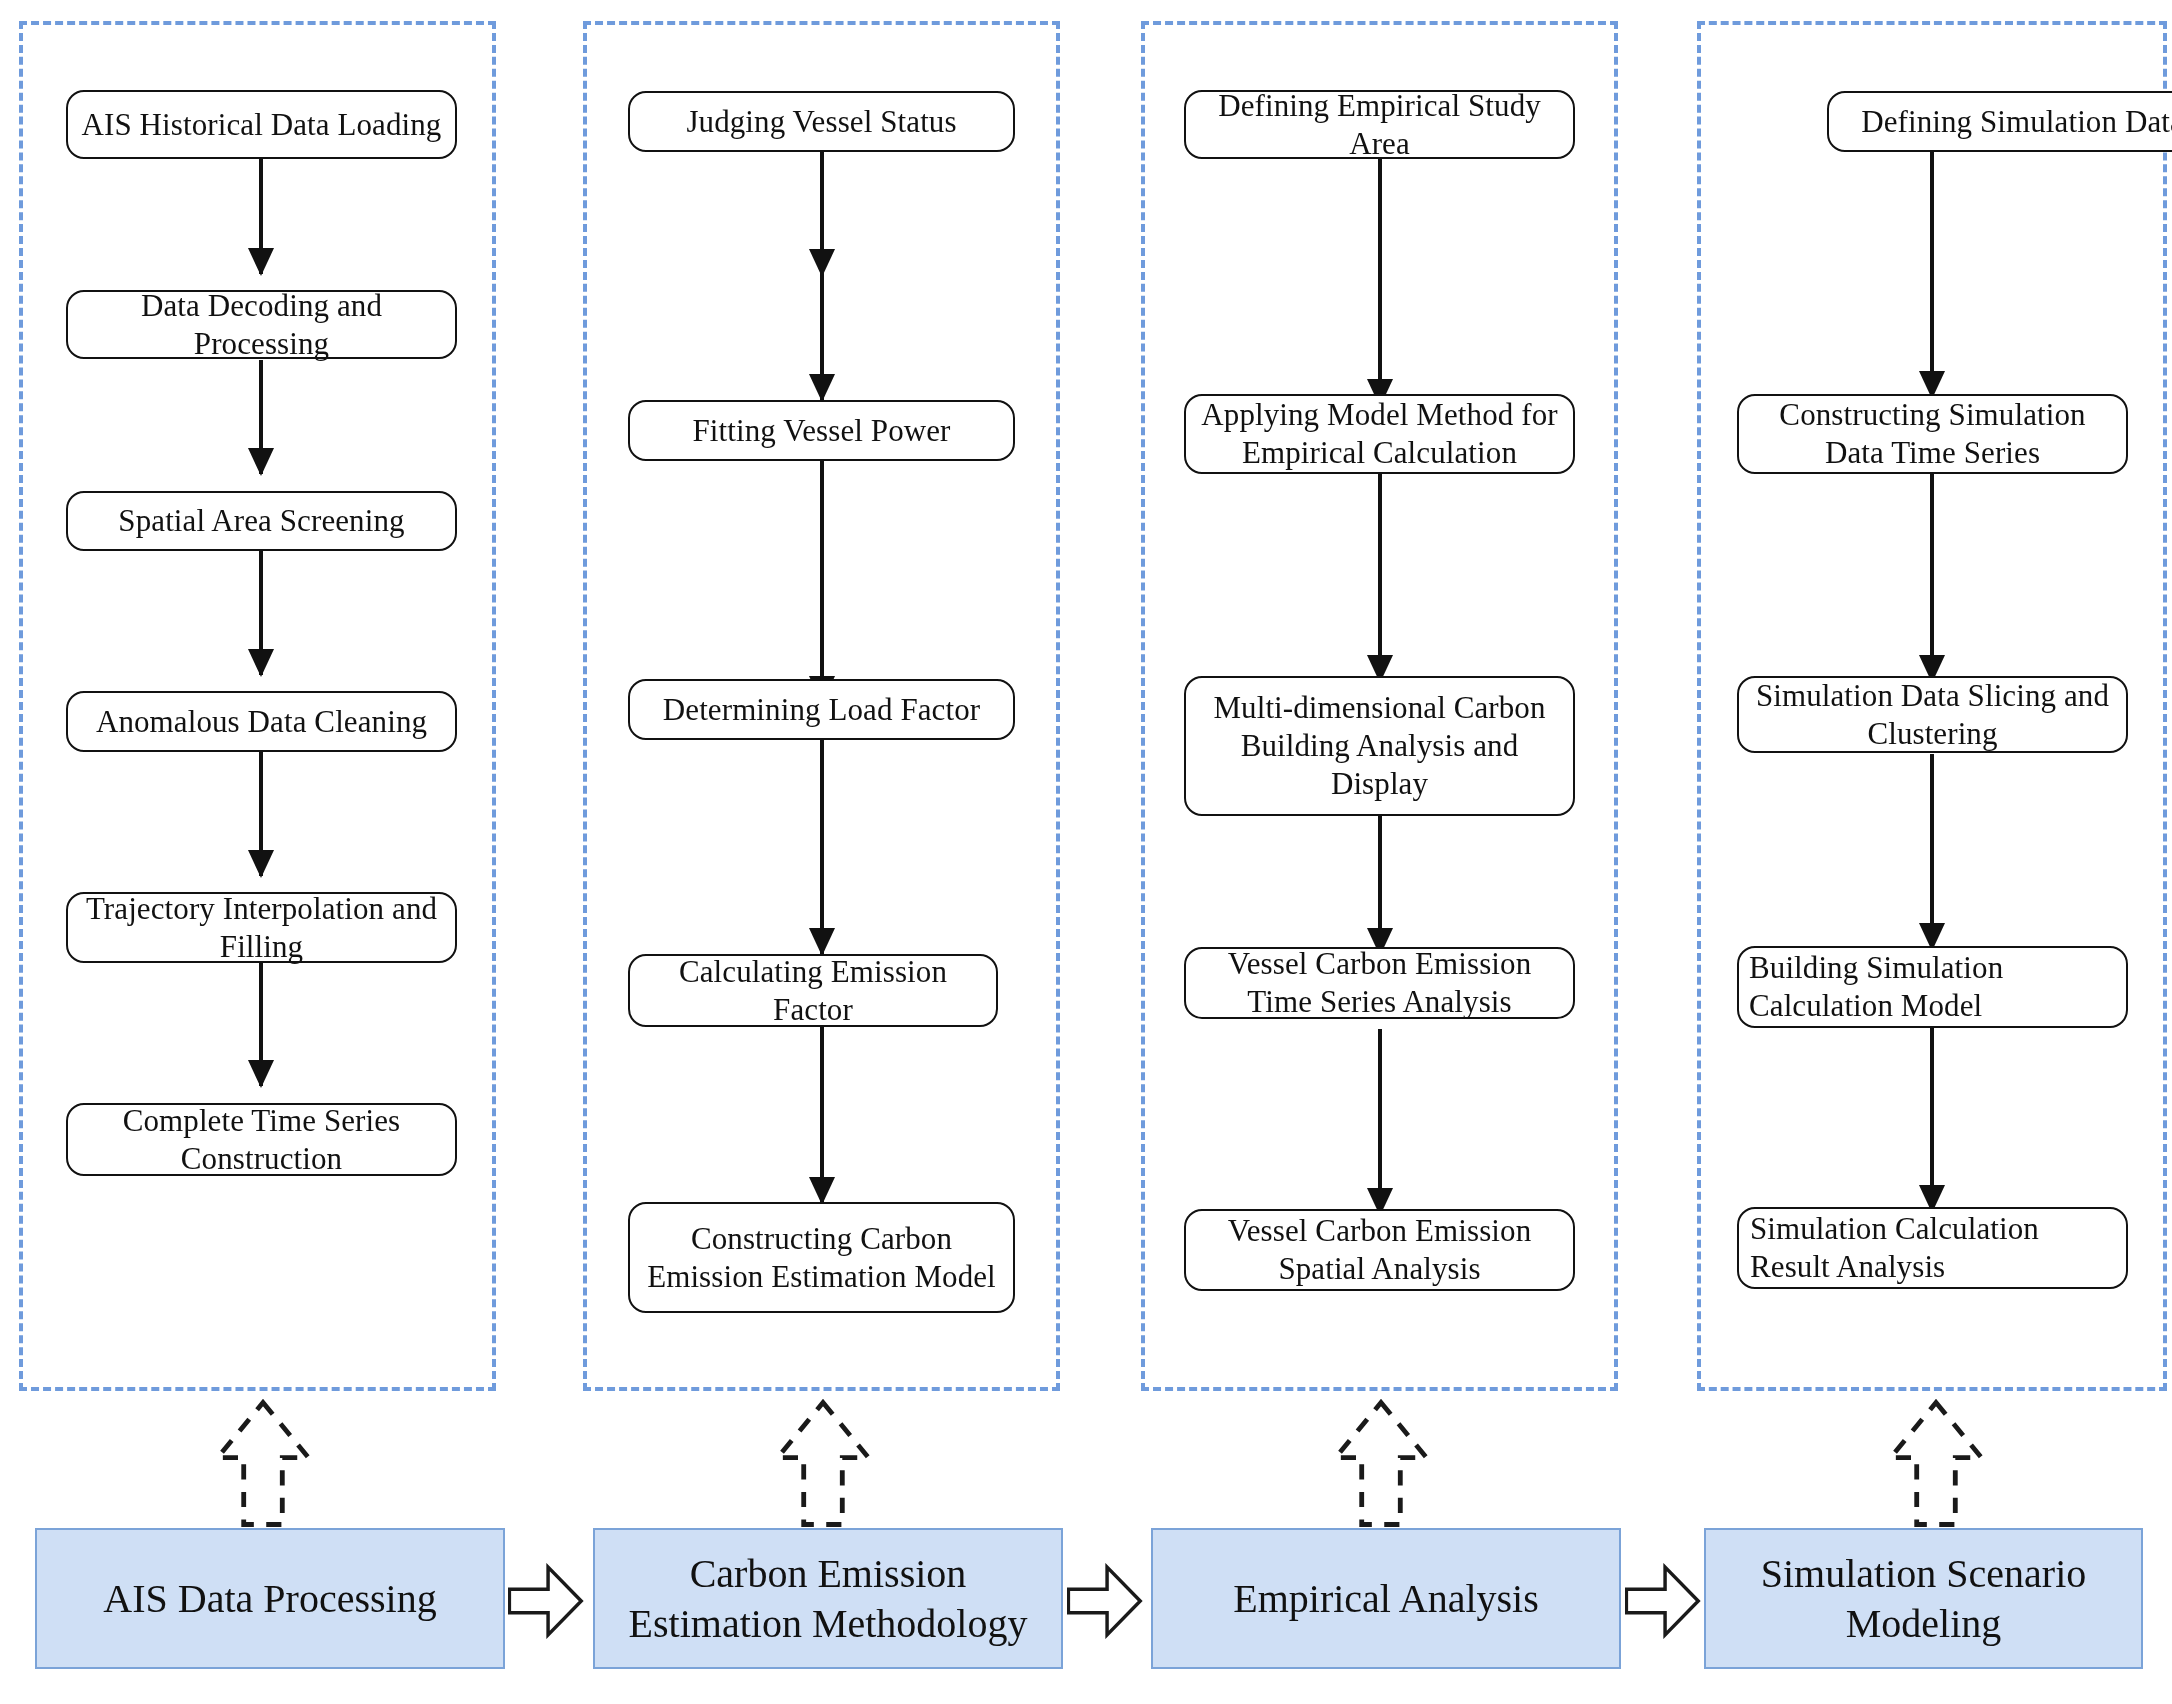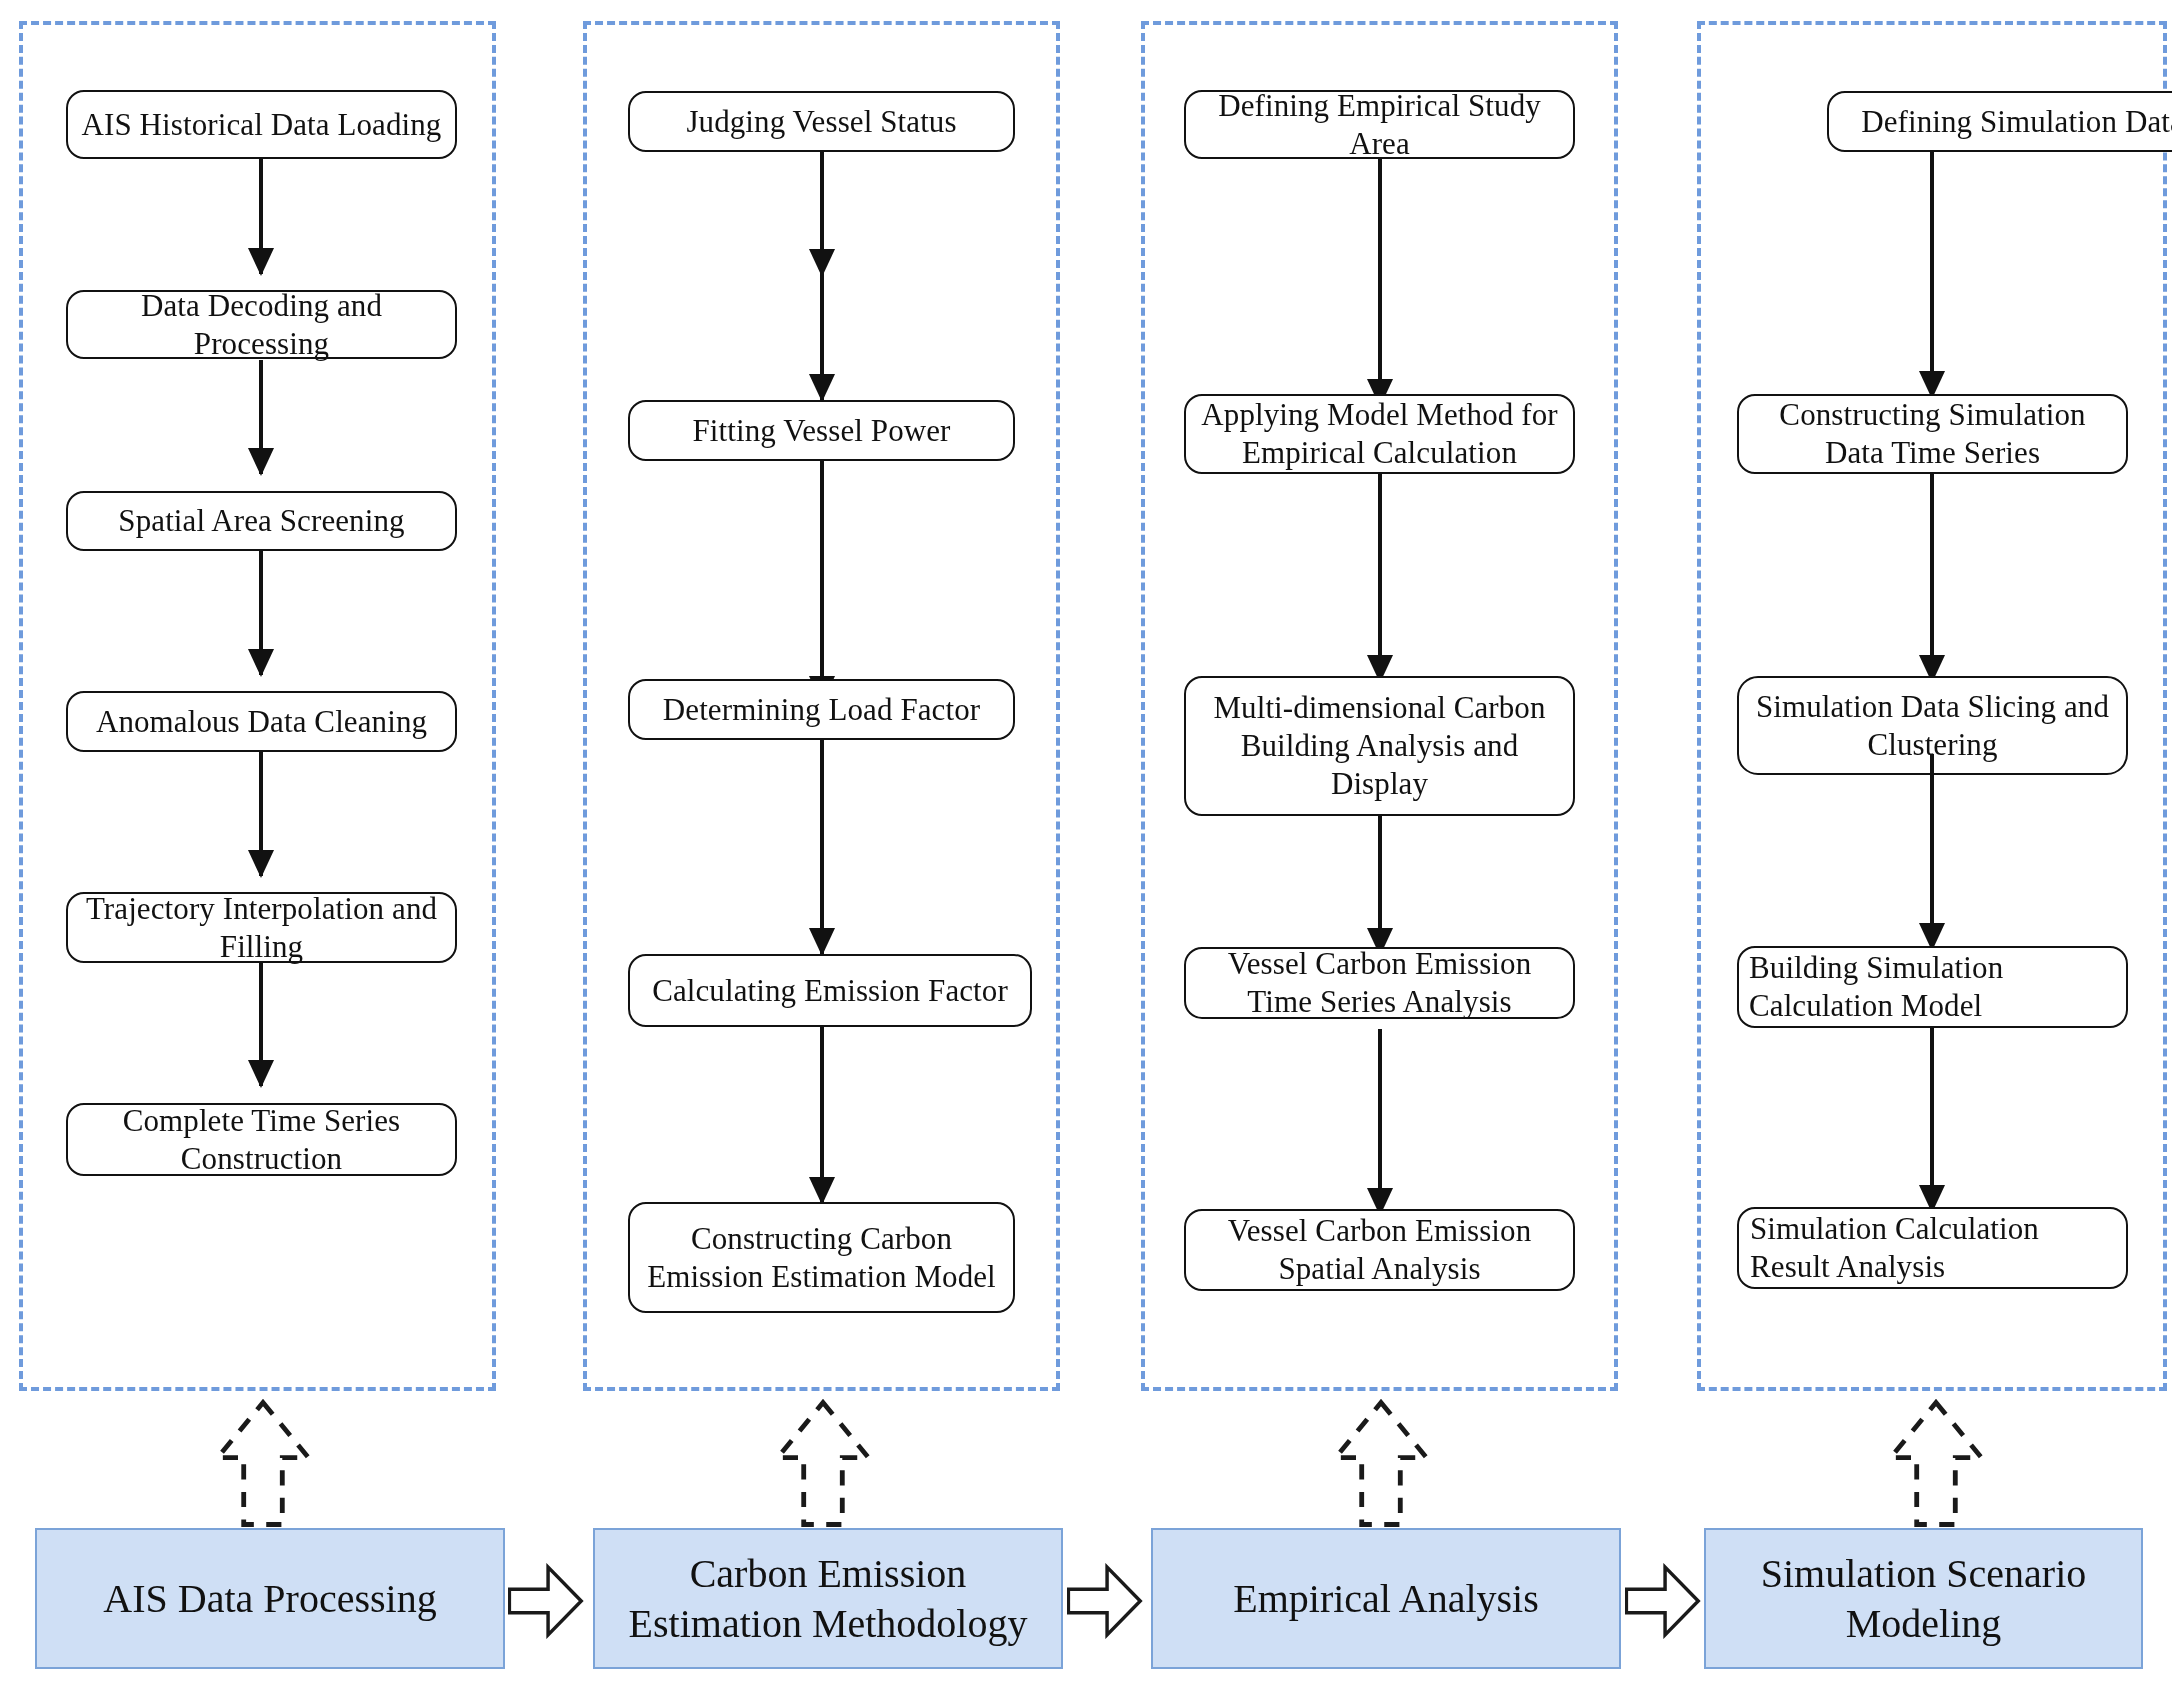--- a/index.html
+++ b/index.html
@@ -109,21 +109,21 @@
   <div class="node" style="left:628px; top:91px; width:387px; height:61px;">Judging Vessel Status</div>
   <div class="conn" style="left:820px; top:152px; height:123px;"></div>
 
   <div class="node" style="left:628px; top:400px; width:387px; height:61px;">Fitting Vessel Power</div>
   <div class="conn" style="left:820px; top:152px; height:248px;"></div>
   <div class="conn" style="left:820px; top:460px; height:242px;"></div>
 
   <div class="node" style="left:628px; top:679px; width:387px; height:61px;">Determining Load Factor</div>
   <div class="conn" style="left:820px; top:740px; height:214px;"></div>
 
-  <div class="node" style="left:628px; top:954px; width:404px; height:73px;">Calculating Emission Factor</div>
+  <div class="node" style="left:628px; top:954px; width:370px; height:73px;">Calculating Emission Factor</div>
   <div class="conn" style="left:820px; top:1027px; height:176px;"></div>
 
   <div class="node" style="left:628px; top:1202px; width:387px; height:111px;">Constructing Carbon Emission Estimation Model</div>
 
   <div class="lane lane-3"></div>
 
   <div class="node" style="left:1184px; top:90px; width:391px; height:69px;">Defining Empirical Study Area</div>
   <div class="conn" style="left:1378px; top:159px; height:246px;"></div>
 
   <div class="node" style="left:1184px; top:394px; width:391px; height:80px;">Applying Model Method for Empirical Calculation</div>
@@ -138,21 +138,21 @@
   <div class="node" style="left:1184px; top:1209px; width:391px; height:82px;">Vessel Carbon Emission Spatial Analysis</div>
 
   <div class="lane lane-4"></div>
 
   <div class="node" style="left:1827px; top:91px; width:391px; height:61px;">Defining Simulation Data</div>
   <div class="conn" style="left:1930px; top:152px; height:245px;"></div>
 
   <div class="node" style="left:1737px; top:394px; width:391px; height:80px;">Constructing Simulation Data Time Series</div>
   <div class="conn" style="left:1930px; top:474px; height:207px;"></div>
 
-  <div class="node" style="left:1737px; top:676px; width:391px; height:99px;border-radius:21px;">Simulation Data Slicing and Clustering</div>
+  <div class="node" style="left:1737px; top:676px; width:391px; height:77px;">Simulation Data Slicing and Clustering</div>
   <div class="conn" style="left:1930px; top:754px; height:195px;"></div>
 
   <div class="node left-align" style="left:1737px; top:946px; width:391px; height:82px;padding-left:10px;">Building Simulation Calculation Model</div>
   <div class="conn" style="left:1930px; top:1027px; height:184px;"></div>
 
   <div class="node left-align" style="left:1737px; top:1207px; width:391px; height:82px;">Simulation Calculation Result Analysis</div>
 
   <svg class="uparrow" style="left:201px; top:1397px;" width="124" height="131" viewBox="0 0 180 190">
     <path d="M90 8 L156 88 L118 88 L118 185 L62 185 L62 88 L24 88 Z" fill="none" stroke="#1a1a1a" stroke-width="7" stroke-dasharray="22,18"></path>
   </svg>

